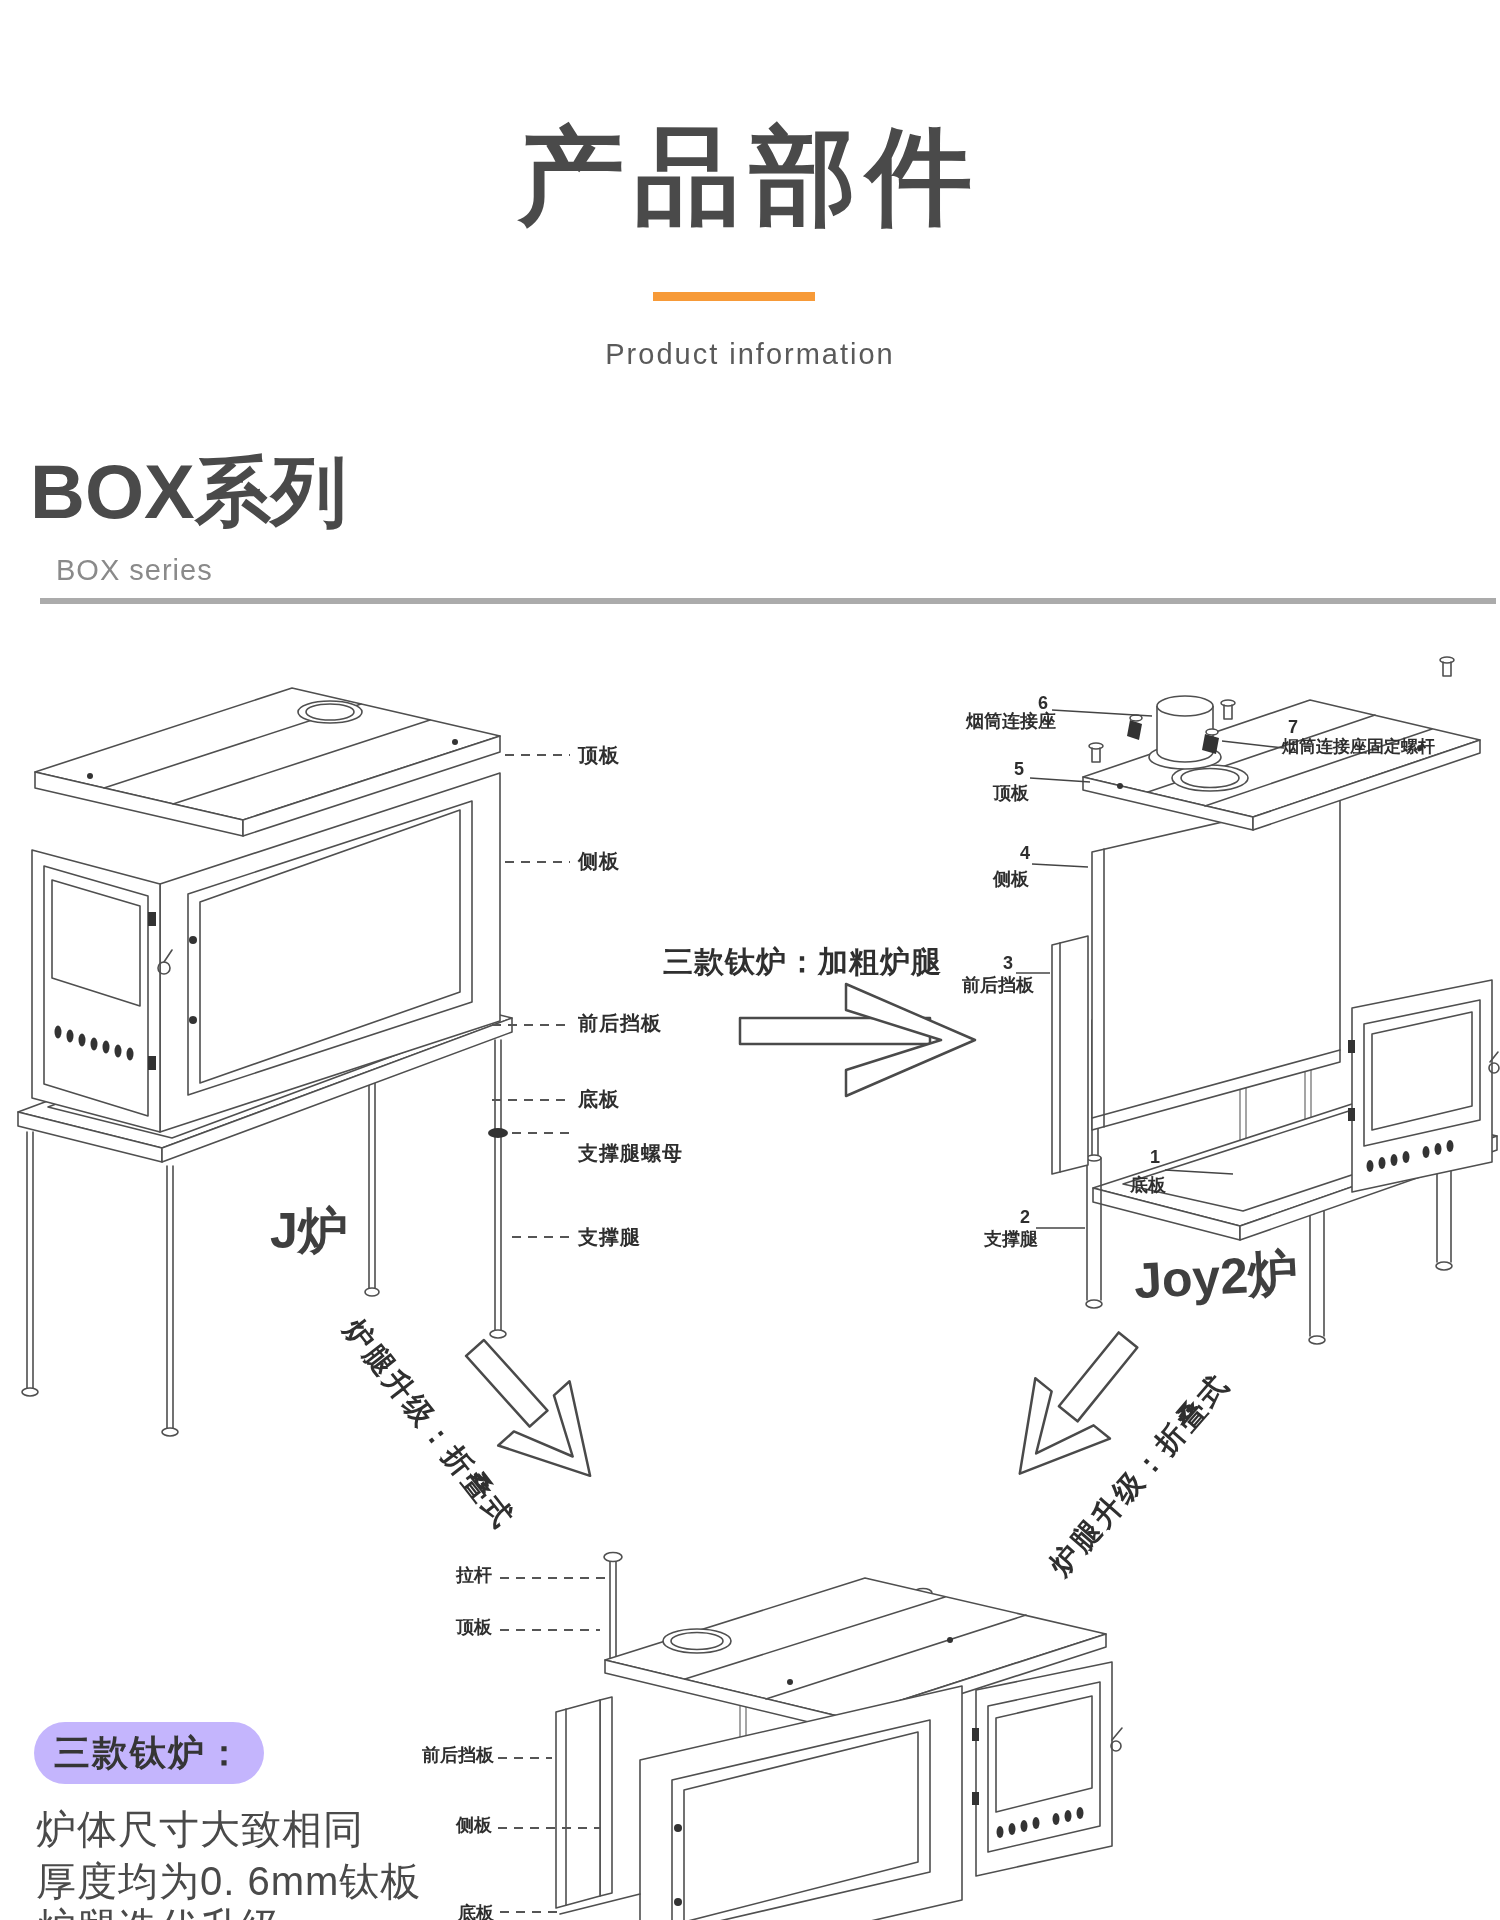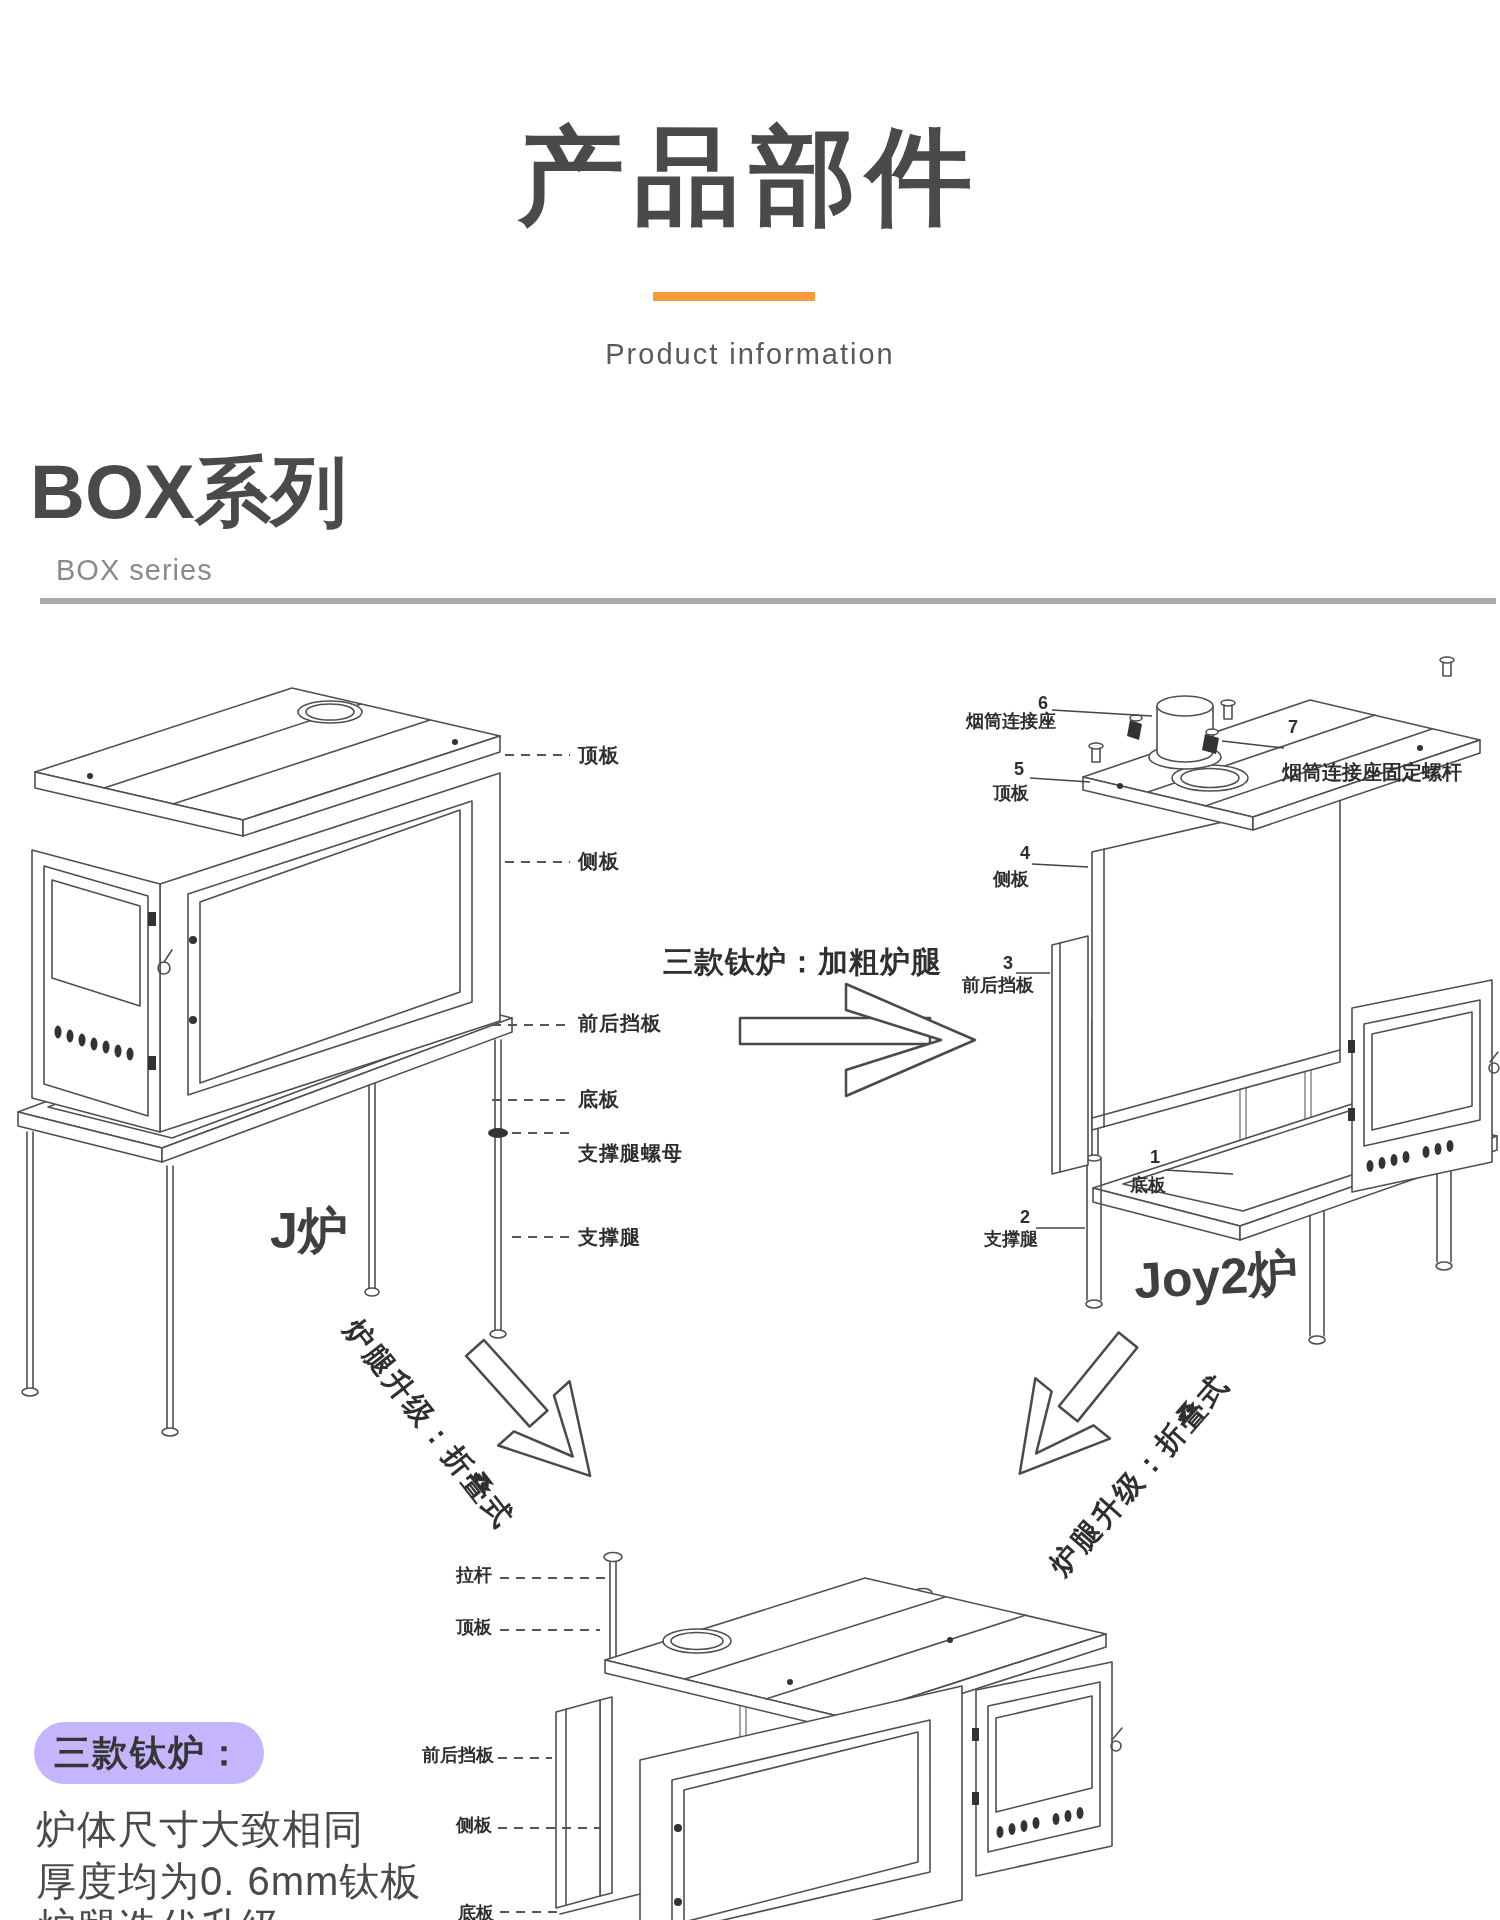--- a/index.html
+++ b/index.html
@@ -7,21 +7,21 @@
   #page{position:relative;width:1500px;height:1664px;background:#fff;text-decoration:underline;}
   .abs{position:absolute;}
   .title{left:0;right:0;top:118px;text-align:center;font-size:106px;font-weight:600;color:#4a4a4a;letter-spacing:10px;line-height:1.1;white-space:nowrap;}
   .accent-bar{left:653px;top:292px;width:162px;height:9px;}
   .subtitle{left:0;right:0;top:338px;text-align:center;font-size:29px;color:#5a5a5a;letter-spacing:2px;}
   .series-heading{left:30px;top:452px;font-size:76px;font-weight:700;color:#4a4a4a;line-height:1.05;white-space:nowrap;}
   .series-sub{left:56px;top:554px;font-size:29px;color:#8a8a8a;letter-spacing:1px;}
   .divider{left:40px;top:598px;width:1456px;height:6px;background:#ababab;}
   .lbl{position:absolute;font-size:20px;font-weight:700;color:#2e2e2e;letter-spacing:1px;line-height:1.1;white-space:nowrap;}
   .lbl-sm{font-size:18px;letter-spacing:0;}
-  .lbl-xs{font-size:20px;letter-spacing:0;margin-top:23px;}
+  .lbl-xs{font-size:17px;letter-spacing:0;}
   .num{position:absolute;font-size:18px;font-weight:700;color:#2e2e2e;line-height:1;}
   .stove-name{position:absolute;font-size:50px;font-weight:700;color:#3f3f3f;white-space:nowrap;}
   .upgrade-text{position:absolute;font-size:30px;font-weight:700;color:#2f2f2f;letter-spacing:1px;white-space:nowrap;}
   .upgrade-diag{font-size:29px;letter-spacing:3px;}
   .pill{left:34px;top:1722px;background:#c4b5fd;border-radius:34px;padding:11px 20px;font-size:36px;font-weight:700;color:#353535;letter-spacing:2px;line-height:1.1;white-space:nowrap;}
   .foot-line{font-size:40px;color:#4a4a4a;letter-spacing:1px;line-height:1.15;white-space:nowrap;}
   svg{position:absolute;left:0;top:0;}
   .ln{stroke:#4f4f4f;stroke-width:1.6;fill:none;stroke-linejoin:round;stroke-linecap:round;}
   .lnw{stroke:#4f4f4f;stroke-width:1.6;fill:#ffffff;stroke-linejoin:round;}
   .thin{stroke:#6a6a6a;stroke-width:1.2;fill:none;}

